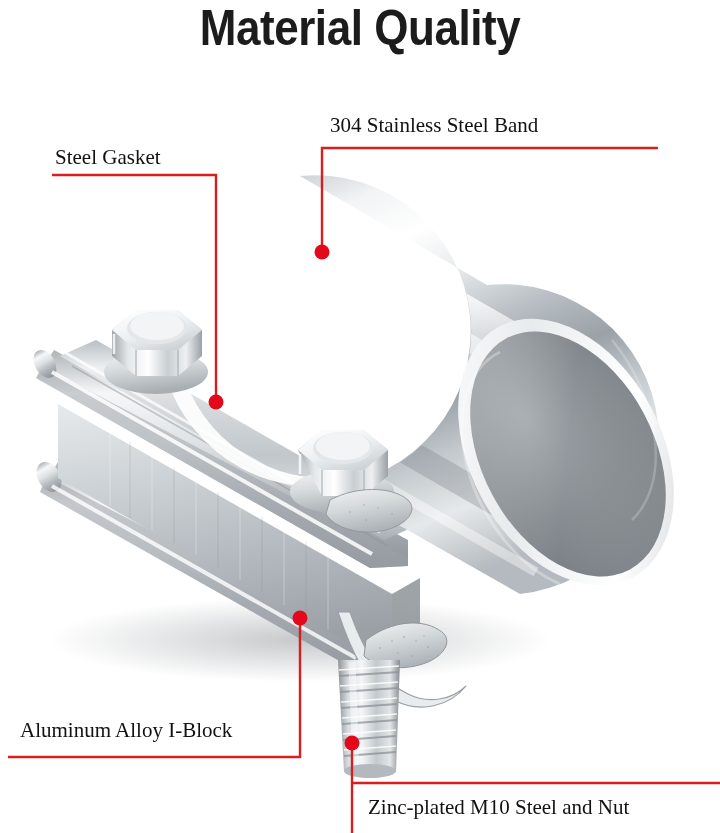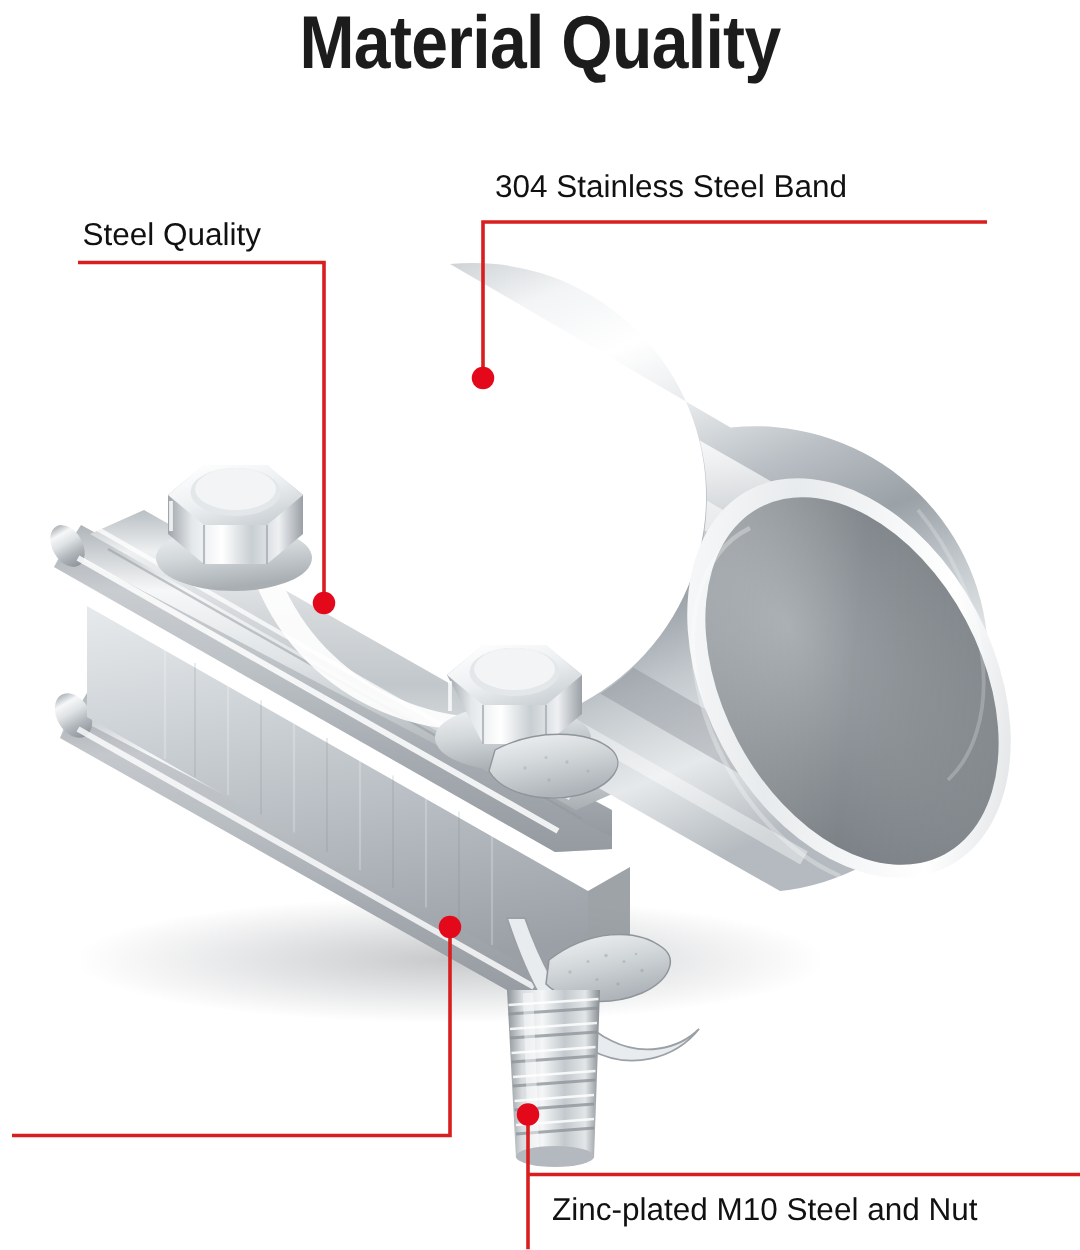--- a/index.html
+++ b/index.html
@@ -25,21 +25,21 @@
     white-space:nowrap;
   }
 
   
   .label{
     position:absolute;
     font-size:21px;
     line-height:24px;
     color:#111111;
     white-space:nowrap;
-    font-family:Liberation Sans, sans-serif;
+    font-family:Liberation Serif, serif;
   }
   .lbl-gasket{left:55px;top:145px;}
   .lbl-band{left:330px;top:113px;}
   .lbl-iblock{left:20px;top:718px;}
   .lbl-bolt{left:368px;top:795px;}
 
   
   #leaders{position:absolute;left:0;top:0;width:720px;height:833px;overflow:visible;}
 
   
@@ -314,17 +314,18 @@
       <circle cx="300" cy="618" r="7.5" fill="#E3091A"></circle>
     </g>
 
     <g>
       <path d="M352,833 L352,747" stroke="#D81E1E" stroke-width="2.4" fill="none"></path>
       <path d="M352,783 L720,783" stroke="#D81E1E" stroke-width="2.4" fill="none"></path>
       <circle cx="352" cy="743" r="7.5" fill="#E3091A"></circle>
     </g>
   </svg>
 
-  <div class="label lbl-gasket">Steel Quality</div>
+  <div class="label lbl-gasket">Steel Gasket</div>
   <div class="label lbl-band">304 Stainless Steel Band</div>
+  <div class="label lbl-iblock">Aluminum Alloy I-Block</div>
   <div class="label lbl-bolt">Zinc-plated M10 Steel and Nut</div>
 
 </div>
 
 </body></html>

